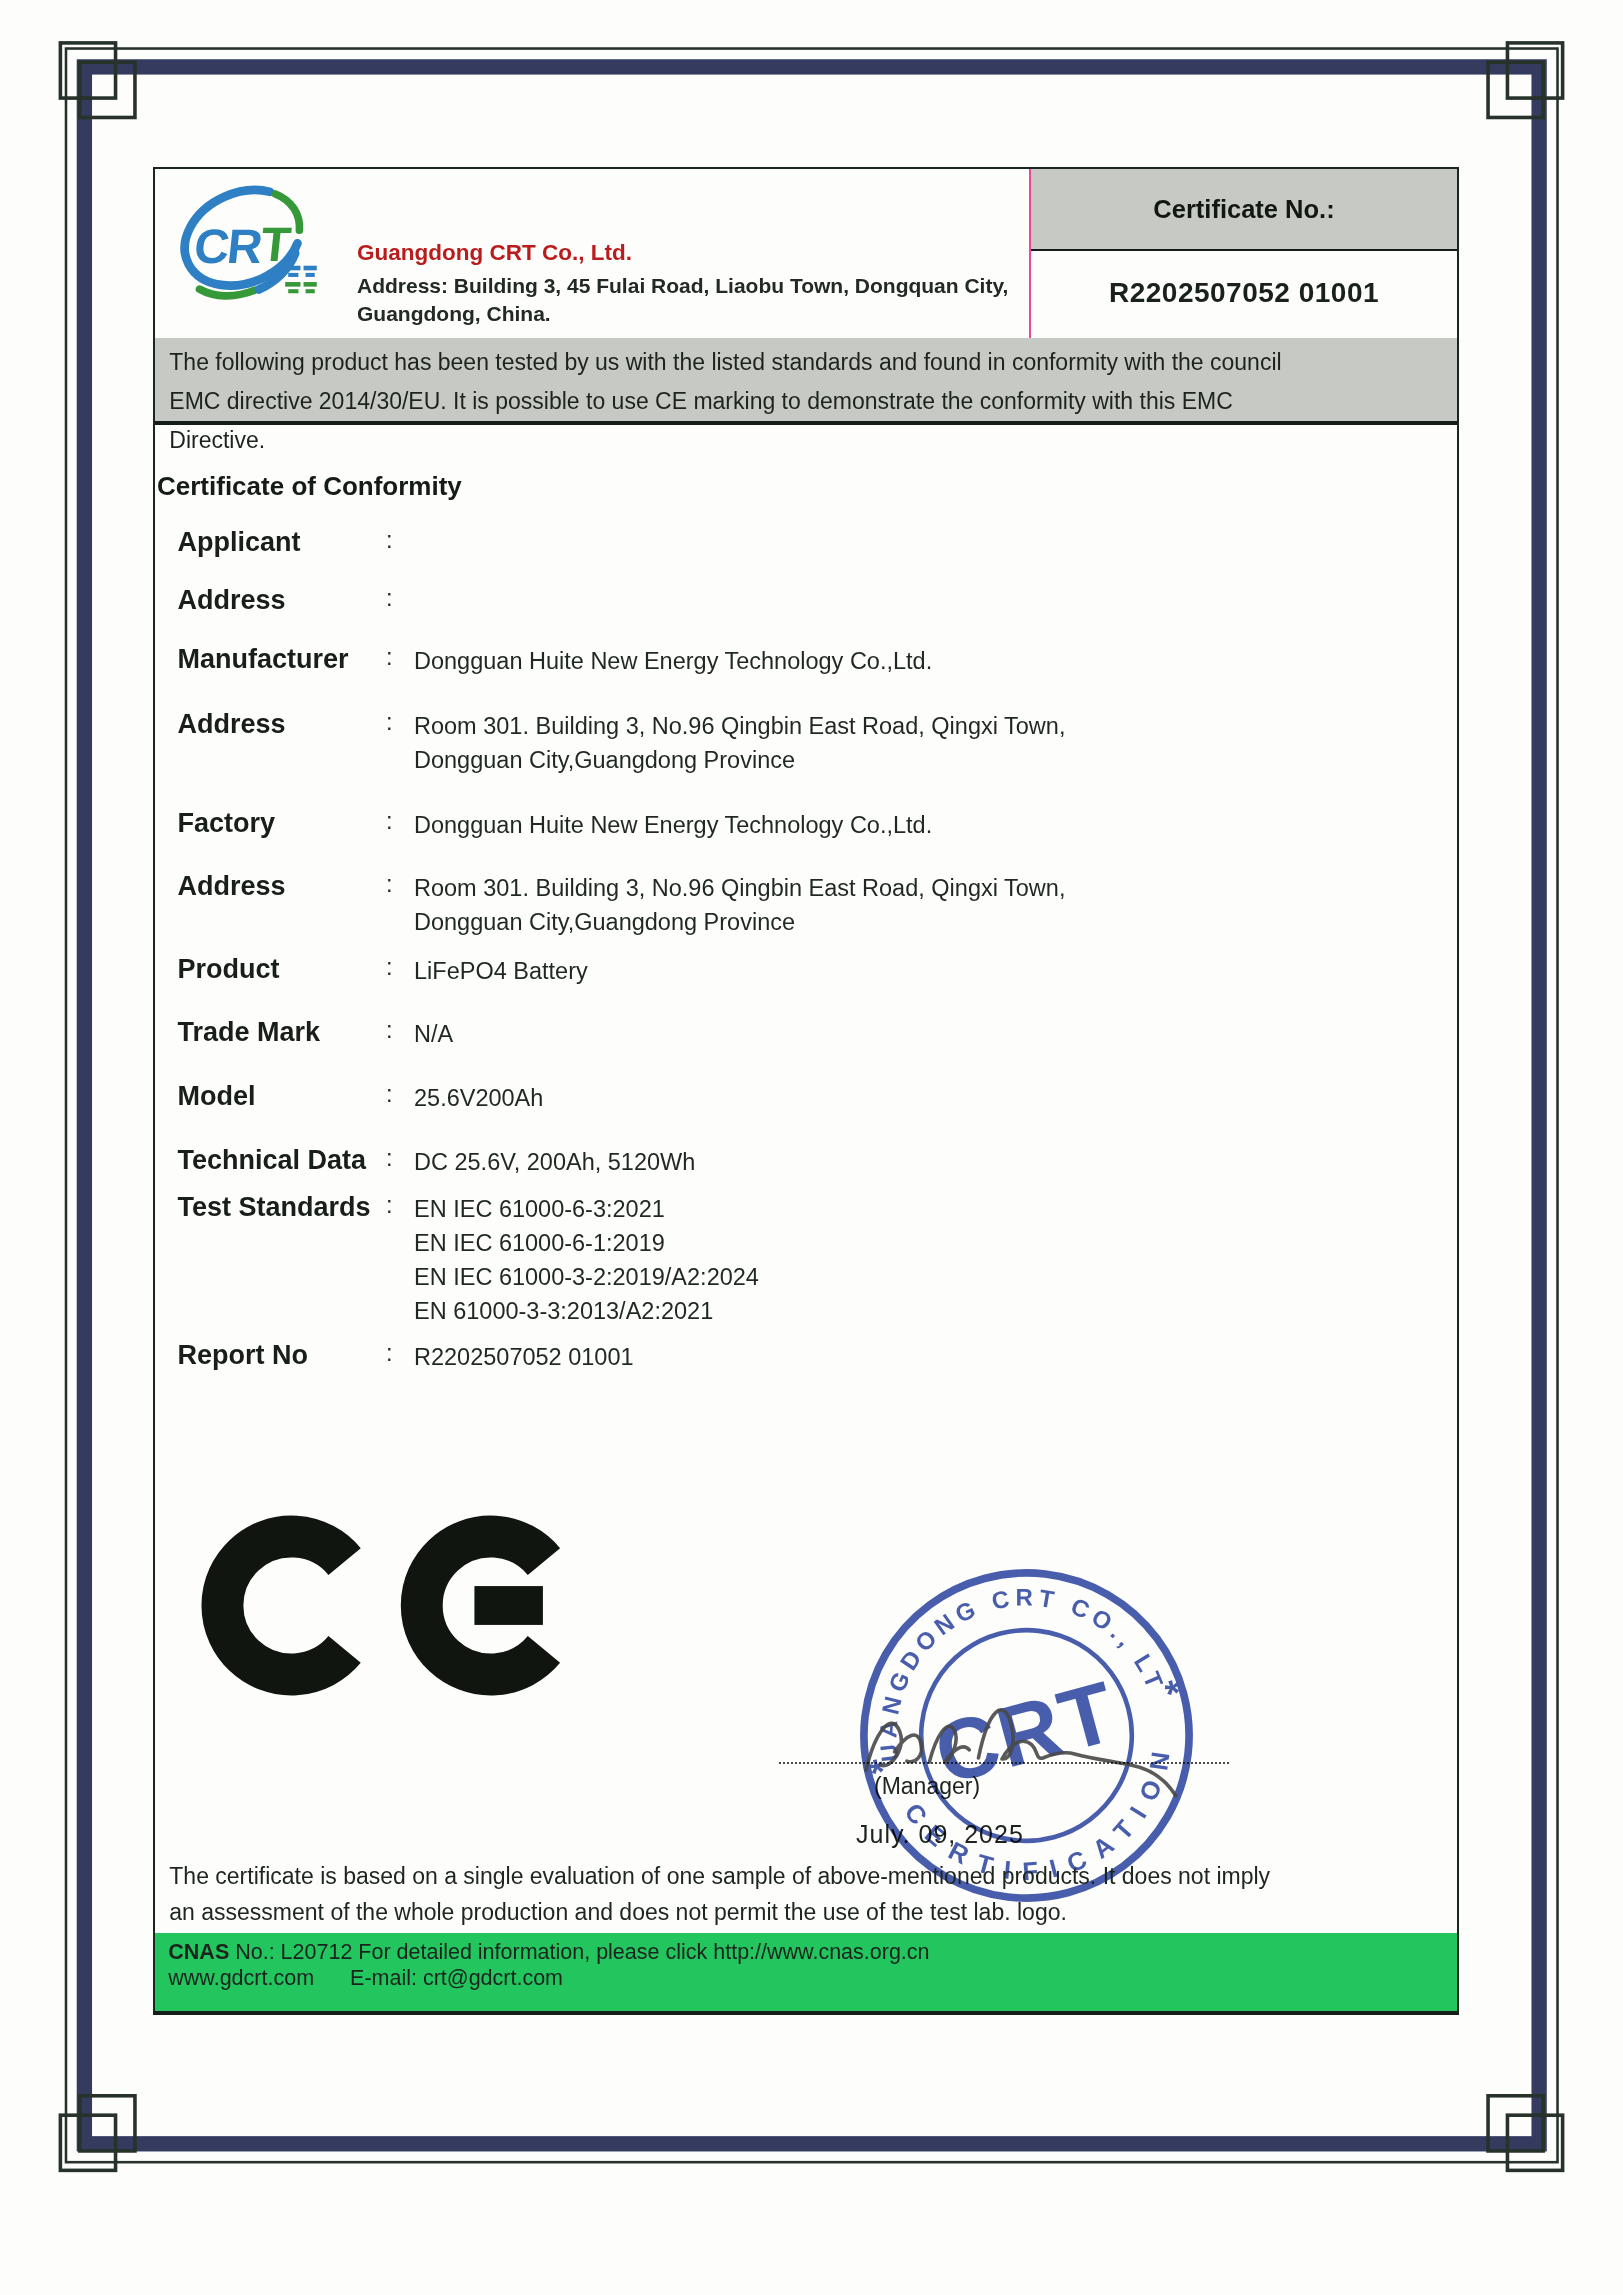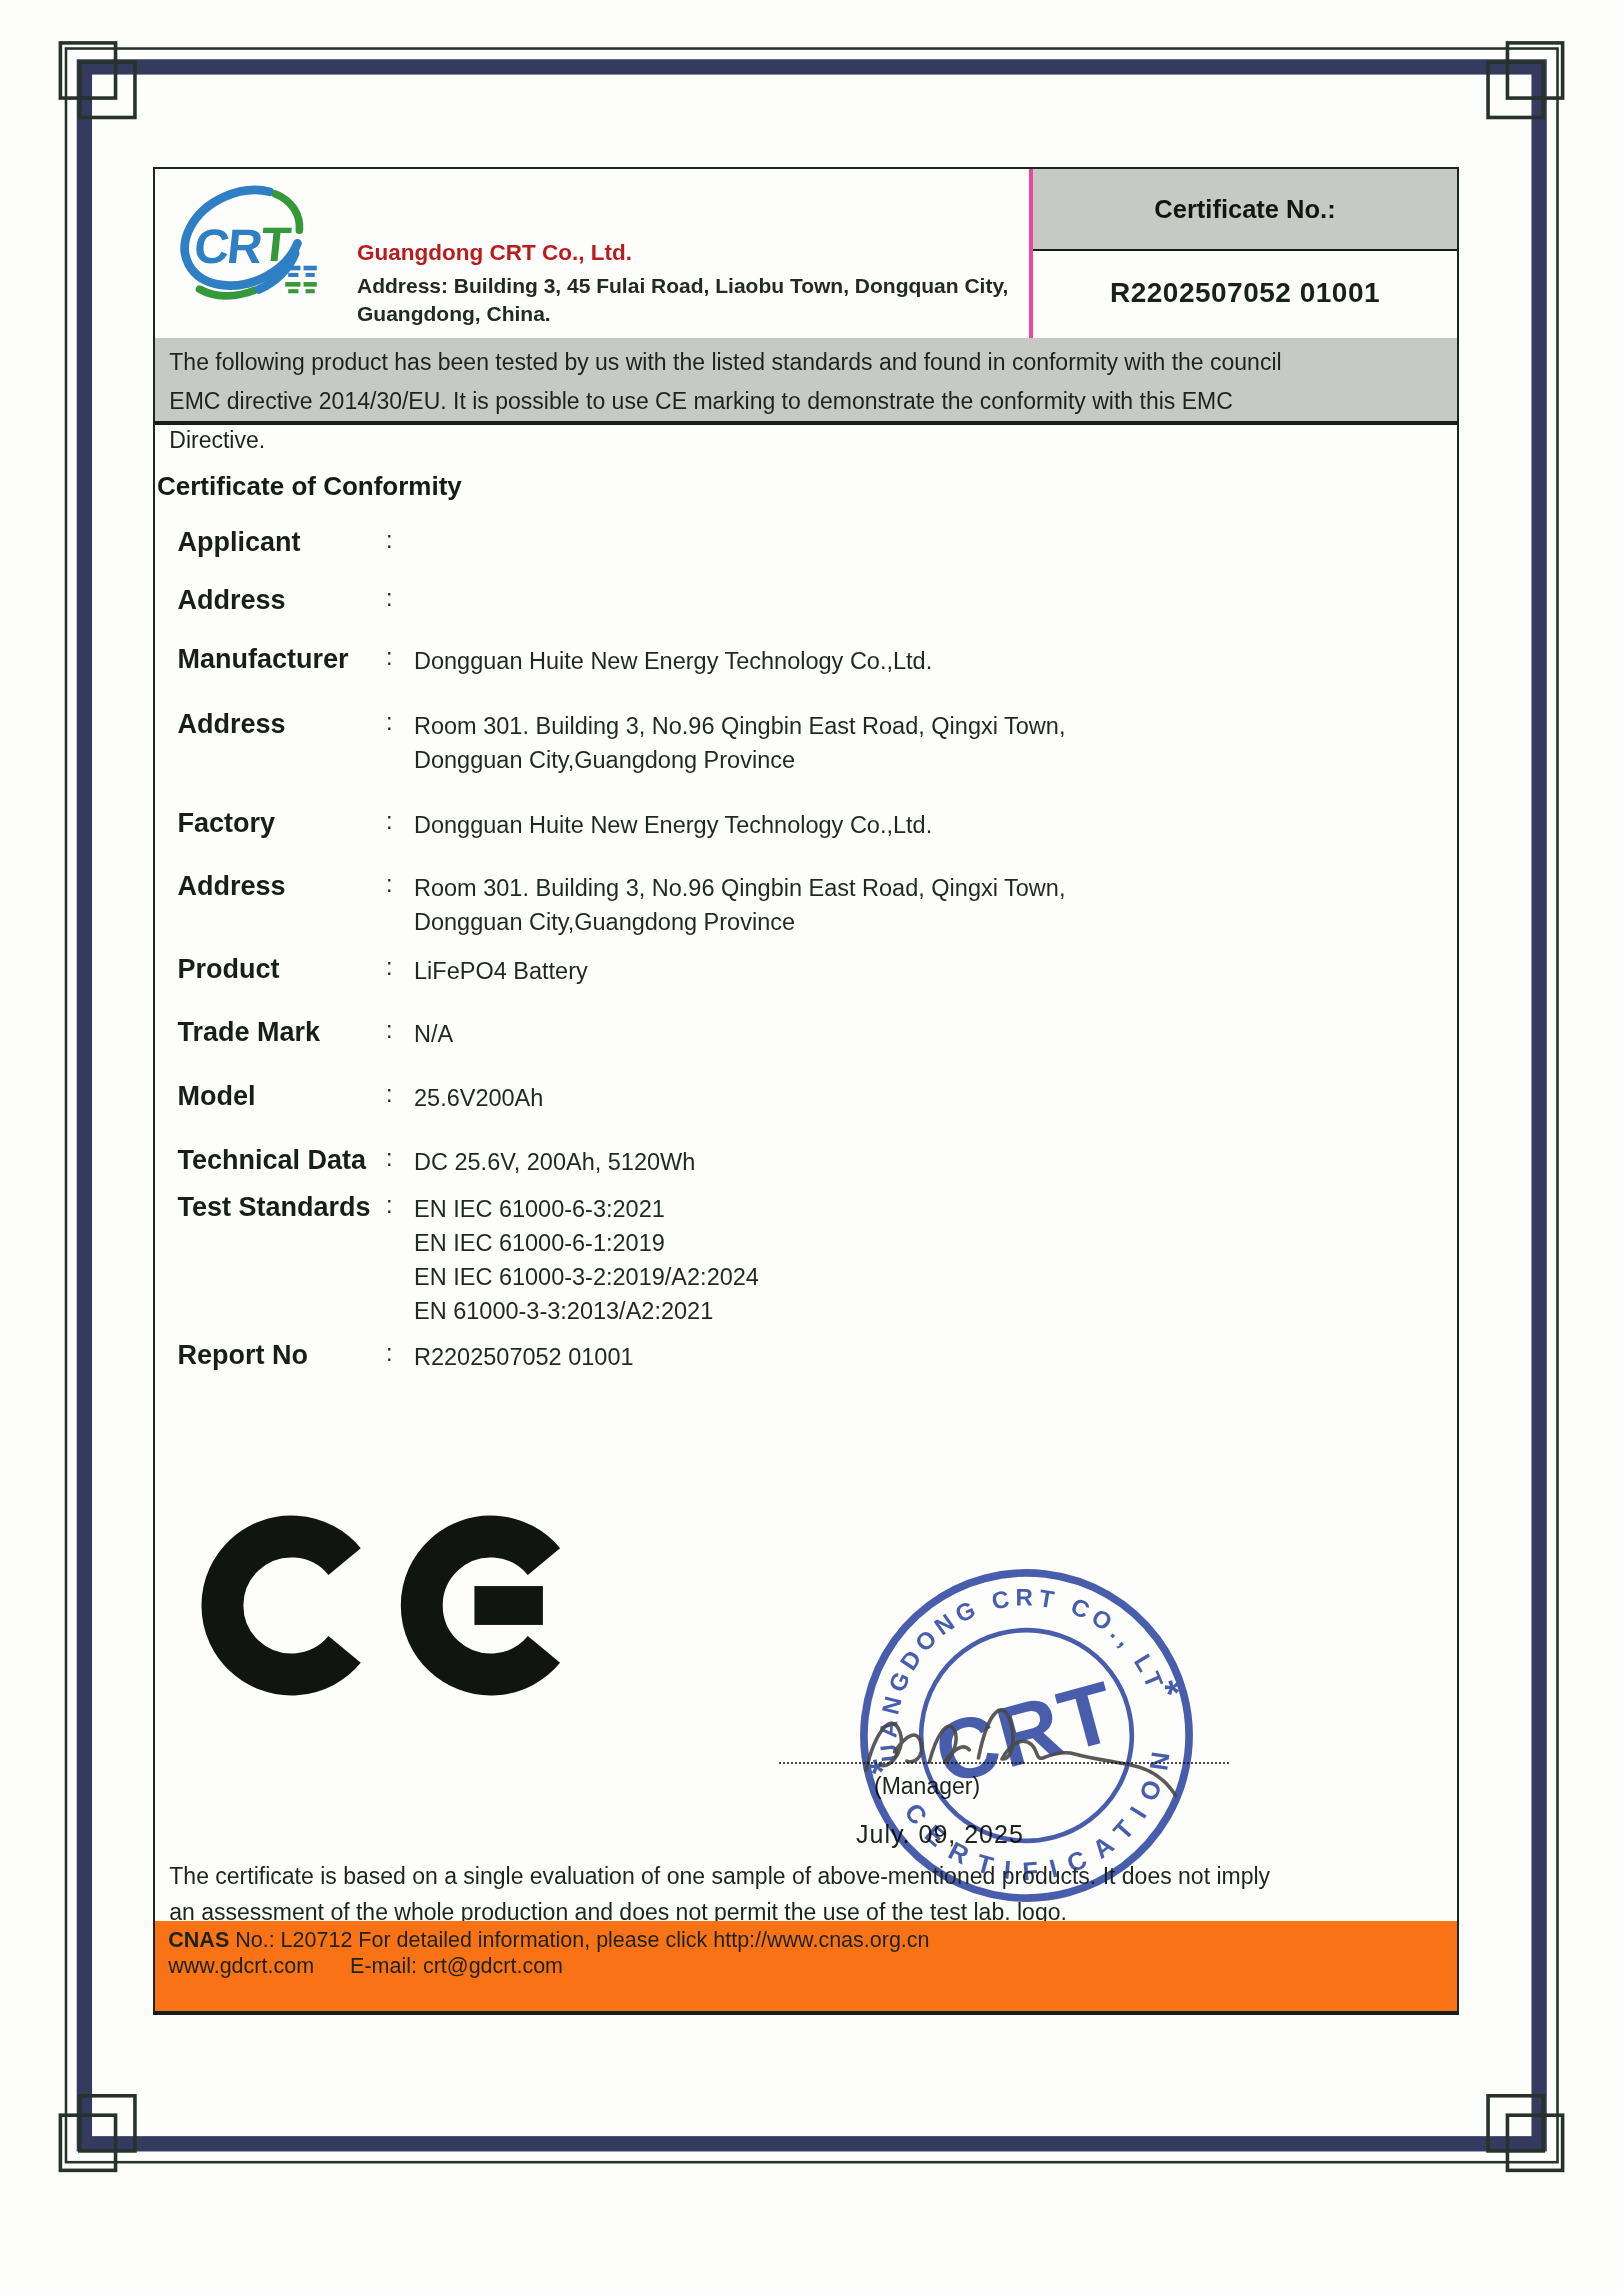--- a/index.html
+++ b/index.html
@@ -27,21 +27,21 @@
   .header{
     position:absolute;left:0;top:0;right:0;height:169px;
     border-bottom:2px solid #1c2620;
   }
   .logo-box{position:absolute;left:20.4px;top:11.2px;width:153px;height:148px;}
   .company-block{position:absolute;left:202px;top:71px;width:659px;}
   .company-name{font-size:22.5px;font-weight:bold;color:#b91c1c;}
   .company-address{margin-top:6.1px;font-size:21px;line-height:28px;white-space:pre-line;color:#222a24;font-weight:bold;}
   .header-right{
     position:absolute;left:874px;top:0;right:0;height:210px;
-    border-left:4px solid #ec4899;box-sizing:border-box;
+    border-left:2px solid #ec4899;box-sizing:border-box;
   }
   .certno-head{
     height:82px;background:#c7cac4;
     border-bottom:2.6px solid #141d17;box-sizing:border-box;
     display:flex;align-items:center;justify-content:center;
     font-size:25.5px;font-weight:bold;color:#11180f;
   }
   .certno-value{
     height:84px;display:flex;align-items:center;justify-content:center;
     font-size:28px;font-weight:bold;letter-spacing:0.5px;color:#18211b;
@@ -82,22 +82,22 @@
   }
   .stamp-date{
     position:absolute;left:701px;top:1651px;
     font-size:25px;color:#1d241d;letter-spacing:1px;
   }
   .bottom-note{
     position:absolute;left:14.3px;top:1689px;width:1272px;
     font-size:23px;line-height:36px;white-space:pre-line;color:#1d251f;
   }
   .footer{
-    position:absolute;left:0;right:0;bottom:0;height:90px;
-    background:#f97316;box-sizing:border-box;
+    position:absolute;left:0;right:0;bottom:0;height:78px;
+    background:#22c55e;box-sizing:border-box;
     padding:7.2px 0 0 13.3px;
   }
   .footer-line1{font-size:21.5px;color:#1c231d;}
   .footer-line1 .b{font-weight:bold;}
   .footer-line2{margin-top:1px;font-size:21.5px;color:#1c231d;}
   .footer-line2 .gap{display:inline-block;width:36px;}
 </style>
 </head>
 <body>
 

